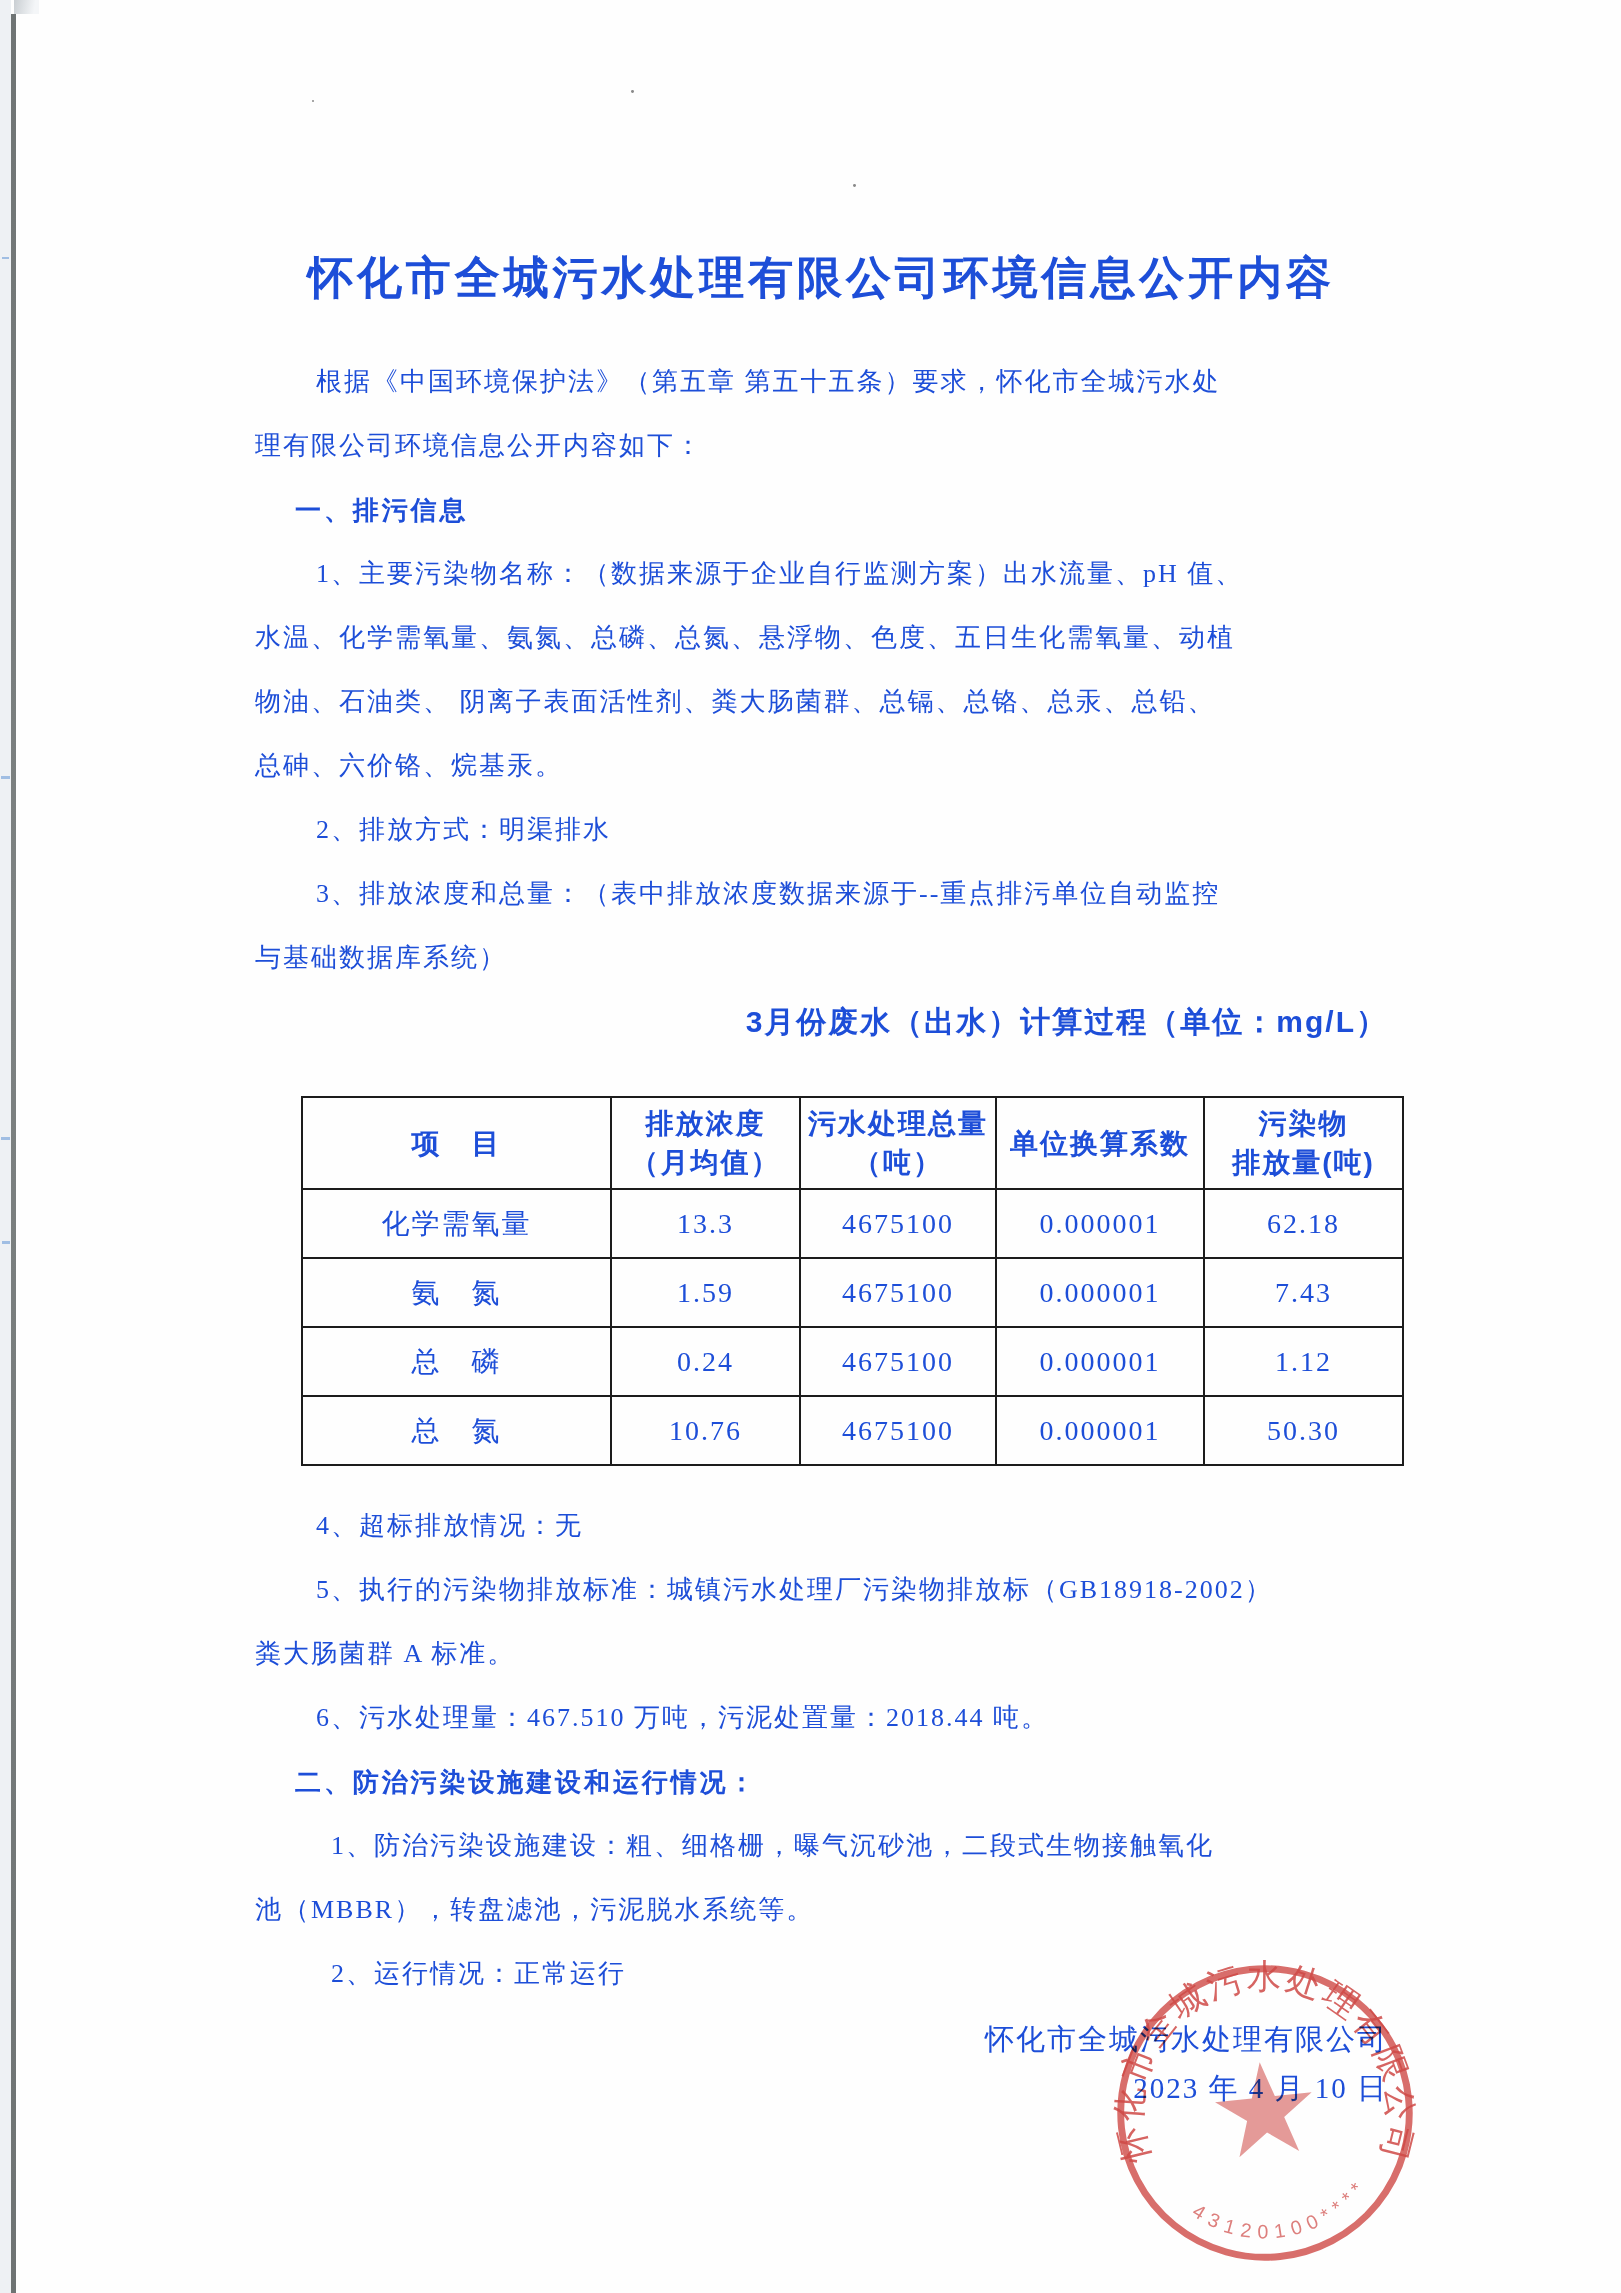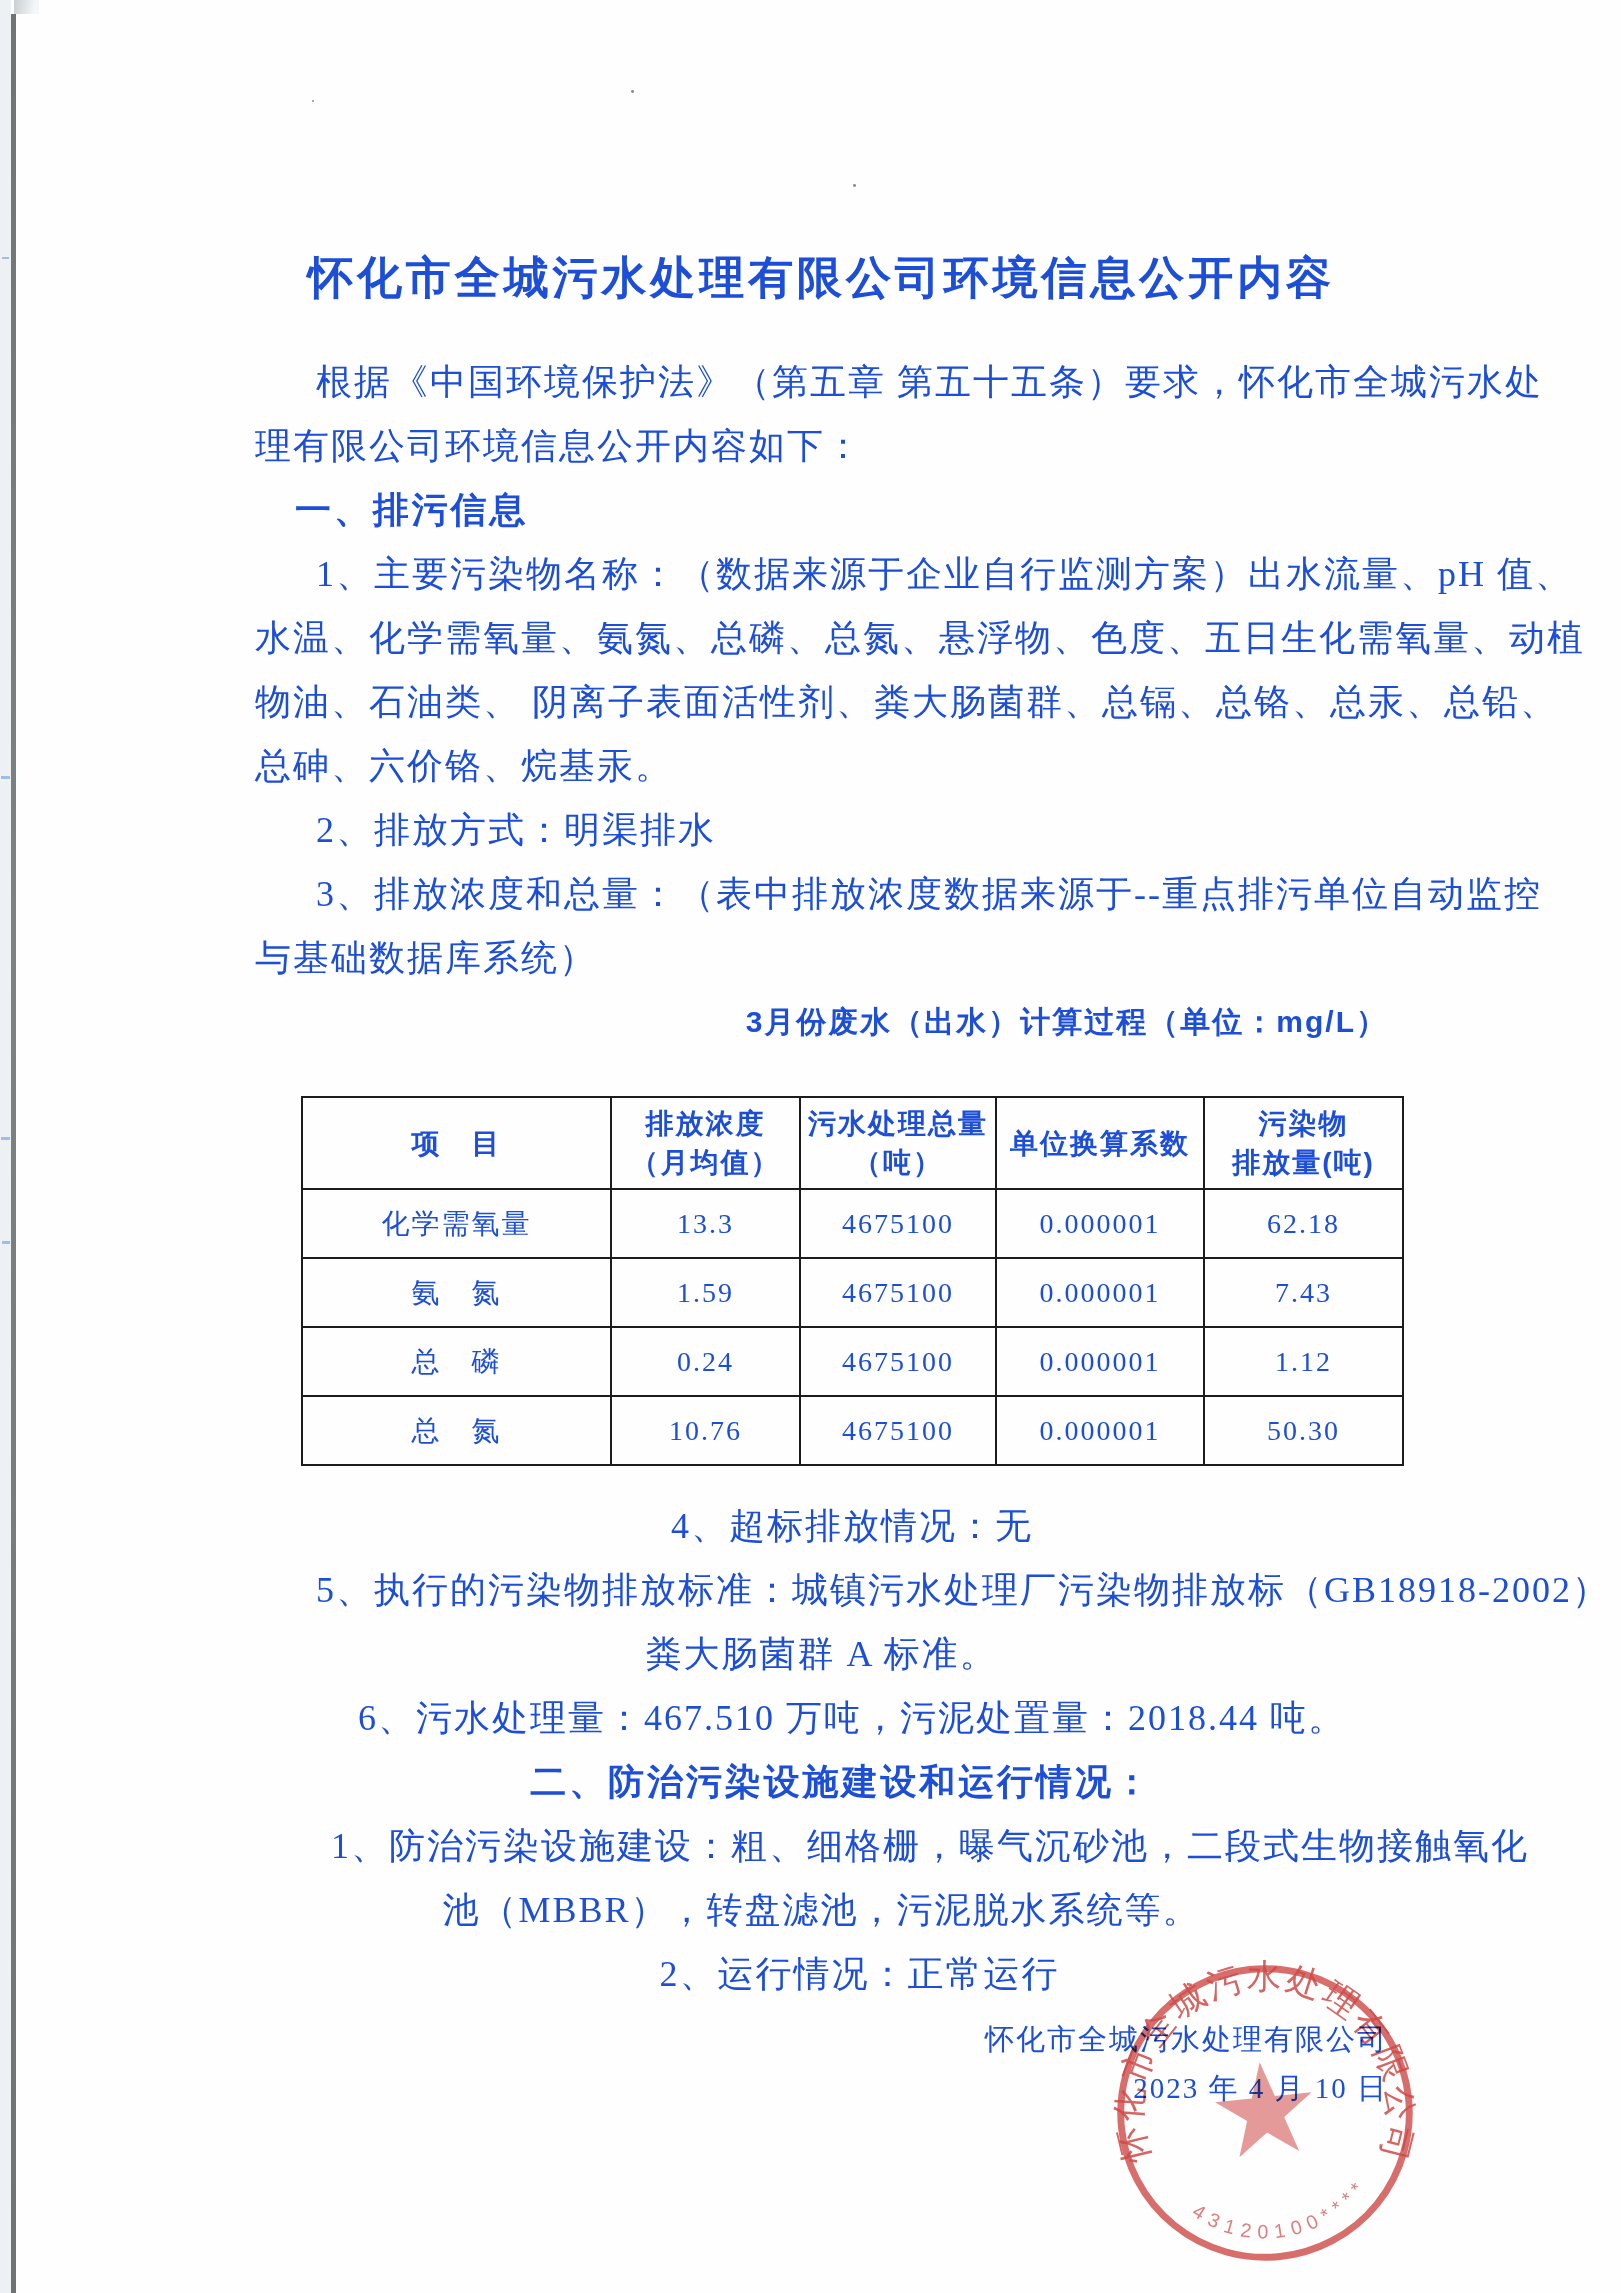--- a/index.html
+++ b/index.html
@@ -36,21 +36,21 @@
     font-family: "Liberation Sans", sans-serif;
     font-weight: bold;
     font-size: 45px;
     letter-spacing: 3.9px;
     text-align: center;
     height: 90px; line-height: 90px;
     white-space: nowrap;
   }
   .body-block { margin-top: 27.4px; }
   .line {
-    font-size: 36px;
+    font-size: 26px;
     height: 64px; line-height: 64px;
     letter-spacing: 2px;
     white-space: nowrap;
   }
   .indent-2 { text-indent: 61px; }
   .indent-25 { text-indent: 76px; }
   .hei { font-family: "Liberation Sans", sans-serif; font-weight: bold; letter-spacing: 2.9px; margin-left: 40px; }
   .table-title {
     font-family: "Liberation Sans", sans-serif; font-weight: bold;
     font-size: 30px; height: 64px; line-height: 64px;
@@ -72,21 +72,21 @@
     font-family: "Liberation Sans", sans-serif;
     font-weight: bold; font-size: 28px; line-height: 39px;
     letter-spacing: 2px;
     white-space: pre-line;
   }
   table.pollutants td {
     height: 67px;
     font-size: 28px; letter-spacing: 2px;
     font-weight: normal;
   }
-  .after-table { margin-top: 28px; text-align: center; }
+  .after-table { margin-top: 28px; }
   .signature {
     margin-top: 8.8px;
     text-align: right;
     font-size: 29px; line-height: 49px; letter-spacing: 2px;
   }
   .stamp-wrap {
     position: absolute; left: 1106px; top: 1954px;
     width: 318px; height: 318px;
     transform: rotate(-6deg);
     mix-blend-mode: multiply;

